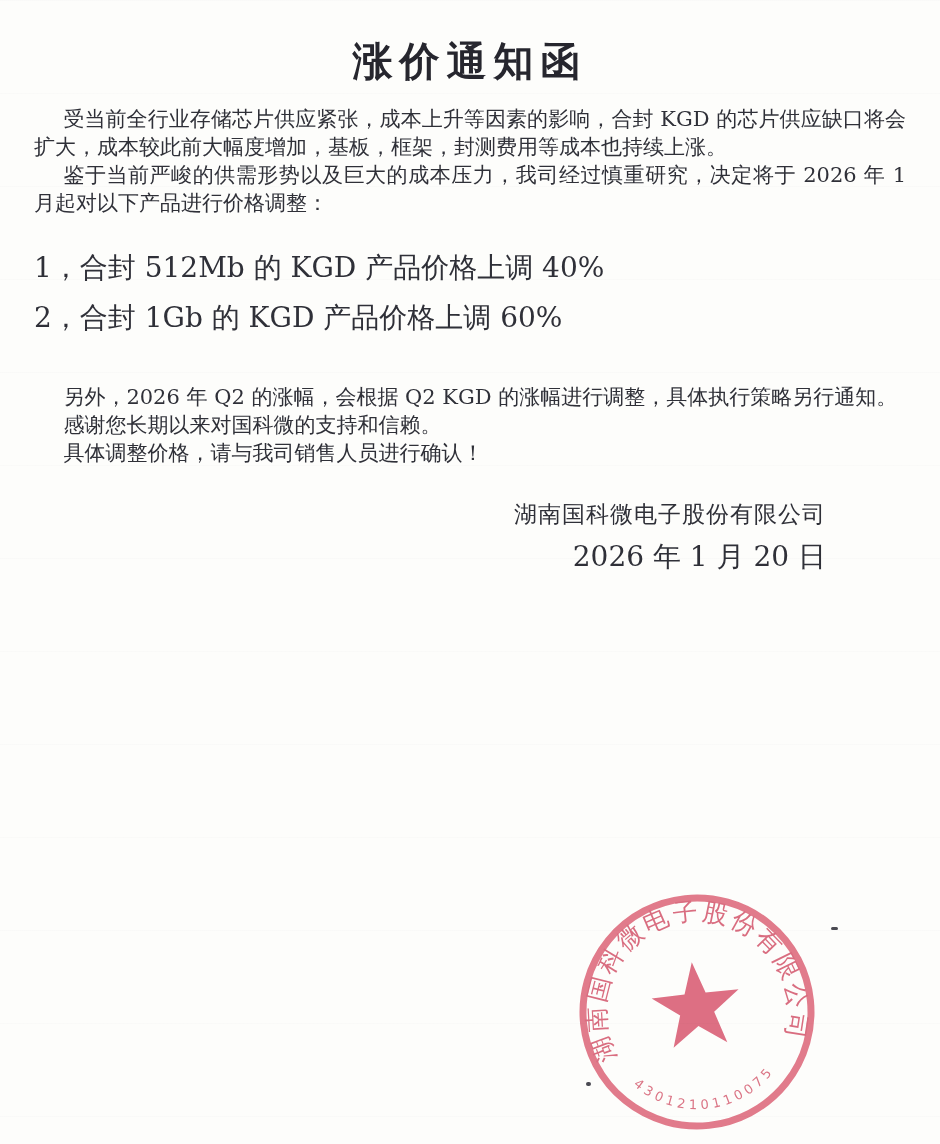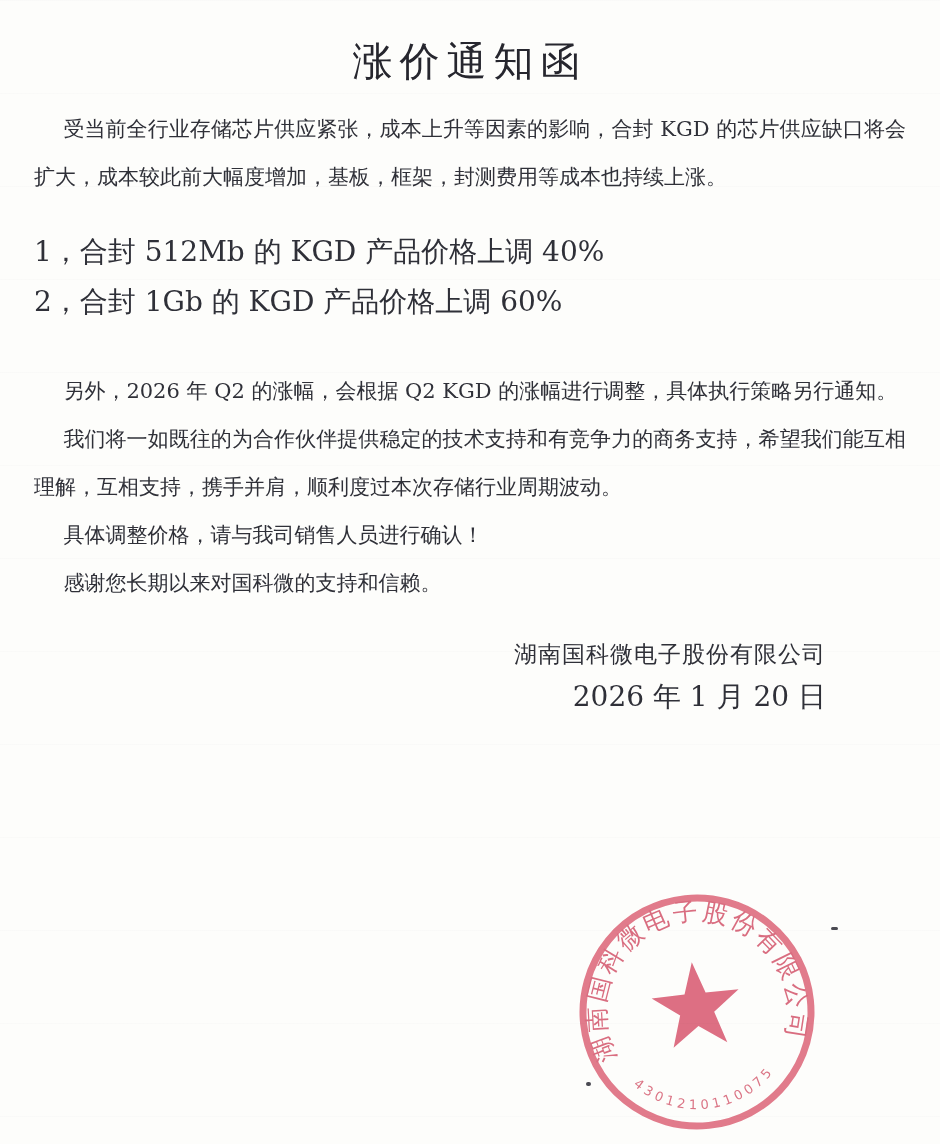--- a/index.html
+++ b/index.html
@@ -14,33 +14,33 @@
       rgba(110,110,125,0.025) 0px, rgba(110,110,125,0.025) 1px,
       transparent 1px, transparent 93px);
     color:#2f3038;
     font-family:"DejaVu Serif","Liberation Serif",serif;
     overflow:hidden;
   }
   .title{
     margin:6px 0 16px;
     text-align:center;
     font-size:40px;
-    font-weight:400;
+    font-weight:700;
     letter-spacing:7px;
     color:#26262e;
   }
   .greeting{
     margin:62px 0 0;
     font-size:21px;
     line-height:48px;
   }
   .para{
     margin:0;
     font-size:21px;
-    line-height:48px;
+    line-height:28px;
     text-align:justify;
     text-indent:1.4em;
   }
   .para.first{margin-top:14px;}
   .price-list{
     margin:26px 0 0;
     padding:0;
     list-style:none;
   }
   .price-list li{
@@ -84,33 +84,33 @@
 </head>
 <body>
 
 <div class="page">
 
   <h1 class="title">涨价通知函</h1>
 
 
   <p class="para first">受当前全行业存储芯片供应紧张，成本上升等因素的影响，合封 KGD 的芯片供应缺口将会扩大，成本较此前大幅度增加，基板，框架，封测费用等成本也持续上涨。</p>
 
+  <p class="para">鉴于当前严峻的供需形势以及巨大的成本压力，我司经过慎重研究，决定将于 2026 年 1 月起对以下产品进行价格调整：</p>
 
   <ul class="price-list">
     <li>1，合封 512Mb 的 KGD 产品价格上调 40%</li>
     <li>2，合封 1Gb 的 KGD 产品价格上调 60%</li>
   </ul>
 
   <p class="para after-list">另外，2026 年 Q2 的涨幅，会根据 Q2 KGD 的涨幅进行调整，具体执行策略另行通知。</p>
 
-  <p class="para">我们将一如既往的为合作伙伴提供稳定的技术支持和有竞争力的商务支持，希望我们能互相理解，互相支持，携手并肩，顺利度过本次存储行业周期波动。</p>
+
+  <p class="para">感谢您长期以来对国科微的支持和信赖。</p>
 
   <p class="para">具体调整价格，请与我司销售人员进行确认！</p>
-
-  <p class="para">感谢您长期以来对国科微的支持和信赖。</p>
 
   <div class="signature">
     <div class="company">湖南国科微电子股份有限公司</div>
     <div class="date">2026 年 1 月 20 日</div>
   </div>
 
   <div class="stamp">
     <svg width="248" height="248" viewBox="0 0 248 248">
       <defs>
         <path id="arcTop" d="M 37.5 155.5 A 92 92 0 1 1 210.5 155.5" fill="none"></path>

